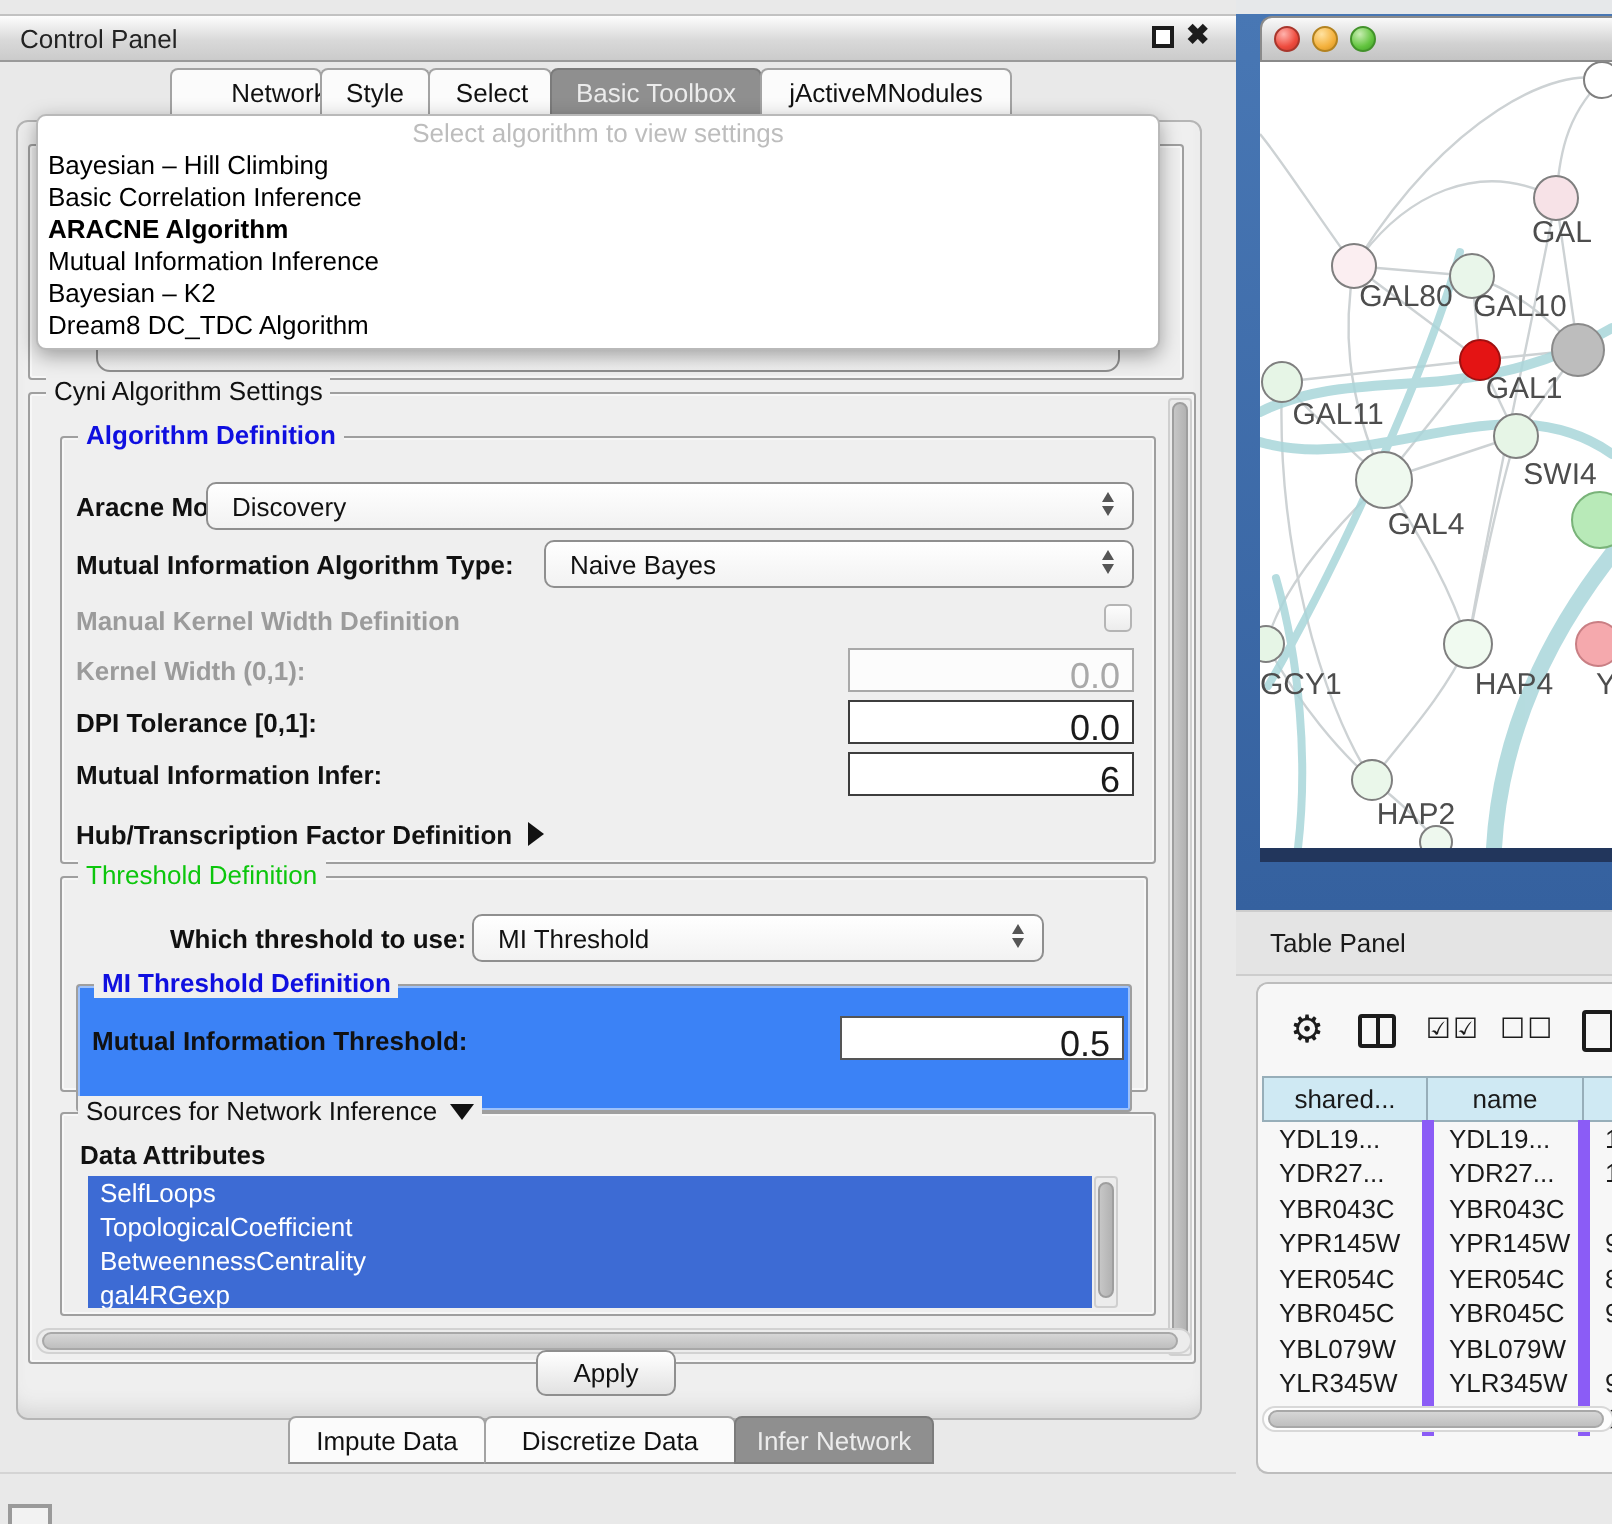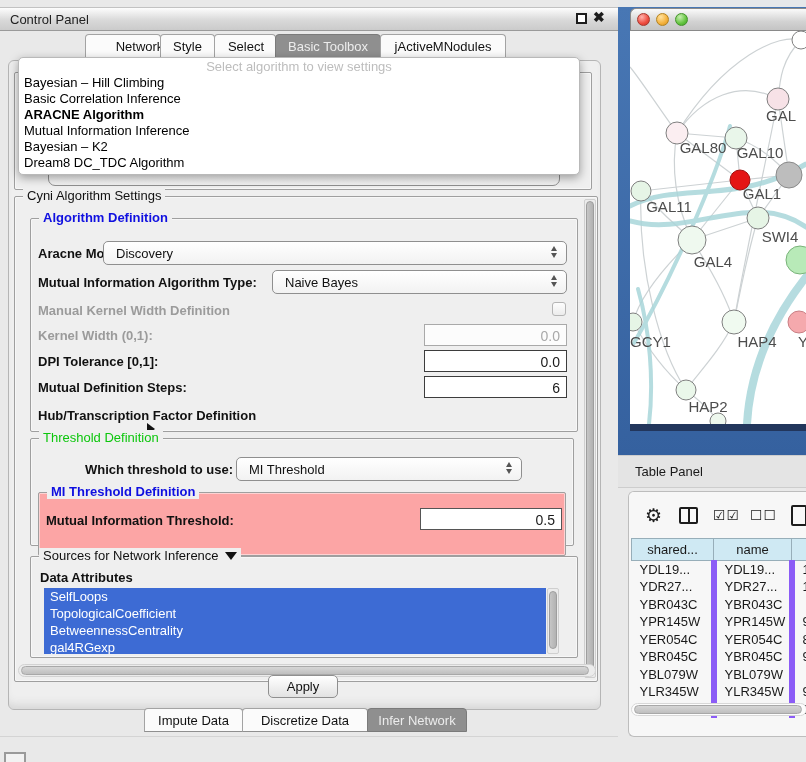--- a/index.html
+++ b/index.html
@@ -34,21 +34,21 @@
   .lbl.dis { color:#9b9b9b; }
   .combo { position:absolute; height:24px; background:linear-gradient(#ffffff,#f2f2f2);
     border:1px solid #8f8f8f; border-radius:5px; display:flex; align-items:center; }
   .combo .ctext { margin-left:12px; font-size:13px; color:#111; }
   .spinner { position:absolute; right:9px; top:4px; display:flex; flex-direction:column; align-items:center; }
   .sp-up { width:0; height:0; border-left:3.5px solid transparent; border-right:3.5px solid transparent;
     border-bottom:5px solid #555; margin-bottom:2px; }
   .sp-dn { width:0; height:0; border-left:3.5px solid transparent; border-right:3.5px solid transparent;
     border-top:5px solid #555; }
   .field { position:absolute; height:22px; background:#fff; border:1px solid #3d3d3d;
-    font-size:14px; text-align:right; padding:3px 6px 0 0; }
+    font-size:18px; text-align:right; padding:3px 6px 0 0; }
   .field.dis { border:1px solid #a9a9a9; color:#a9a9a9; background:#fcfcfc; }
   .checkbox { position:absolute; width:14px; height:14px; border:1px solid #b5b5b5; border-radius:3px;
     background:linear-gradient(#fdfdfd,#ececec); }
   .tri-right { display:inline-block; width:0; height:0; border-top:6px solid transparent;
     border-bottom:6px solid transparent; border-left:8px solid #111; vertical-align:middle; margin-left:8px; }
   .tri-down { display:inline-block; width:0; height:0; border-left:6px solid transparent;
     border-right:6px solid transparent; border-top:8px solid #111; vertical-align:middle; margin-left:6px; }
   .attr-list { position:absolute; background:#fff; }
   .attr-item { height:17px; line-height:17px; background:#3d6bd4; color:#fff; padding-left:6px;
     font-size:13px; white-space:nowrap; }
@@ -185,42 +185,42 @@
   <span class="lbl dis" style="left:38px; top:303px;">Manual Kernel Width Definition</span>
   <div class="checkbox" style="left:552px; top:302px;"></div>
   <span class="lbl dis" style="left:38px; top:328px;">Kernel Width (0,1):</span>
   <div class="field dis" style="left:424px; top:324px; width:143px;">
     <span>0.0</span>
   </div>
   <span class="lbl" style="left:38px; top:354px;">DPI Tolerance [0,1]:</span>
   <div class="field" style="left:424px; top:350px; width:143px;">
     <span>0.0</span>
   </div>
-  <span class="lbl" style="left:38px; top:380px;">Mutual Definition Steps:</span>
+  <span class="lbl" style="left:38px; top:380px;">Mutual Information Infer:</span>
   <div class="field" style="left:424px; top:376px; width:143px;">
     <span>6</span>
   </div>
 
-  <div class="abs" style="left:38px; top:408px; height:18px; display:flex; align-items:center;flex-direction:column;">
+  <div class="abs" style="left:38px; top:408px; height:18px; display:flex; align-items:center;">
     <span class="lbl" style="position:static;">Hub/Transcription Factor Definition</span>
     <span class="tri-right"></span>
   </div>
 
   <div class="grp" style="left:30px; top:438px; width:544px; height:108px;">
     <span class="grp-title t-green">Threshold Definition</span>
   </div>
   <span class="lbl" style="left:85px; top:462px;">Which threshold to use:</span>
   <div class="combo" style="left:236px; top:457px; width:286px;">
     <span class="ctext">MI Threshold</span>
     <span class="spinner">
         <span class="sp-up"></span>
         <span class="sp-dn"></span>
       </span>
   </div>
-  <div class="grp" style="left:38px; top:492px; width:528px; height:64px; background:#fca5a5;">
+  <div class="grp" style="left:38px; top:492px; width:528px; height:64px; background:#3b82f6;">
     <span class="grp-title t-blue" style="background:#efefef;">MI Threshold Definition</span>
   </div>
   <span class="lbl" style="left:46px; top:513px;">Mutual Information Threshold:</span>
   <div class="field" style="left:420px; top:508px; width:142px; border-color:#555;">
     <span>0.5</span>
   </div>
 
   <div class="grp" style="left:30px; top:556px; width:548px; height:102px;">
     <span class="grp-title" style="color:#111; display:flex; align-items:center;">
       <span>Sources for Network Inference</span>

